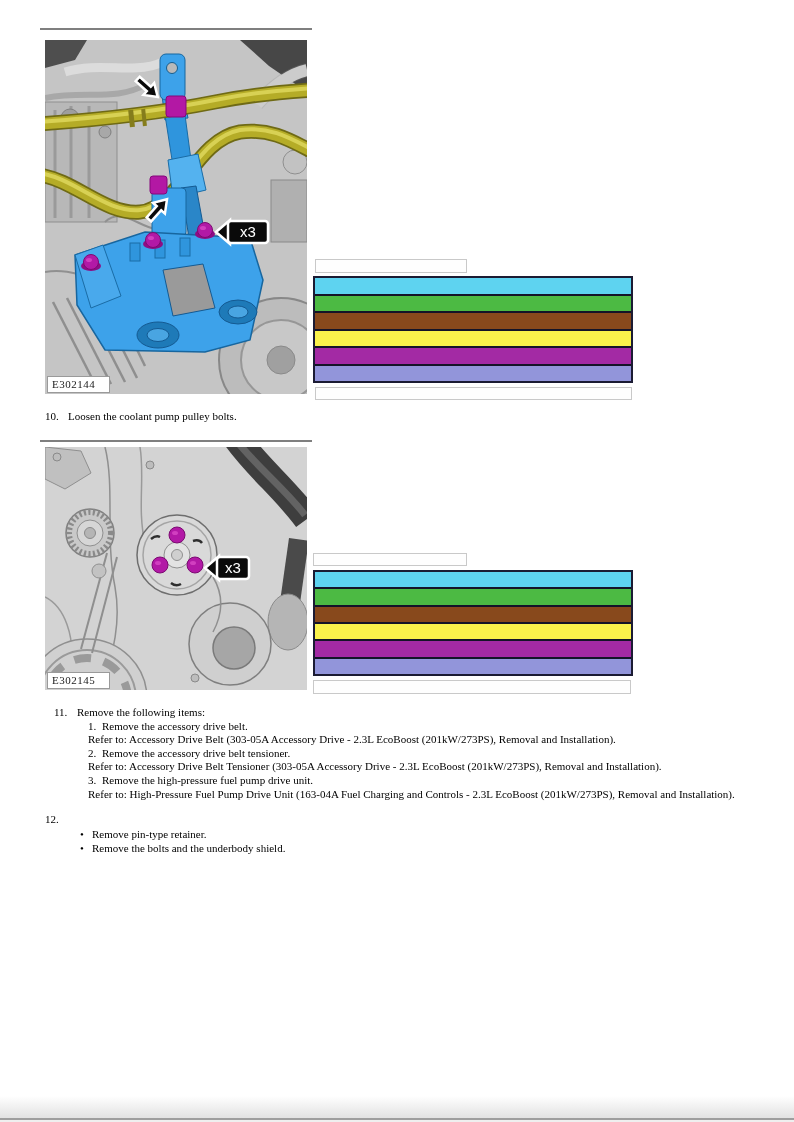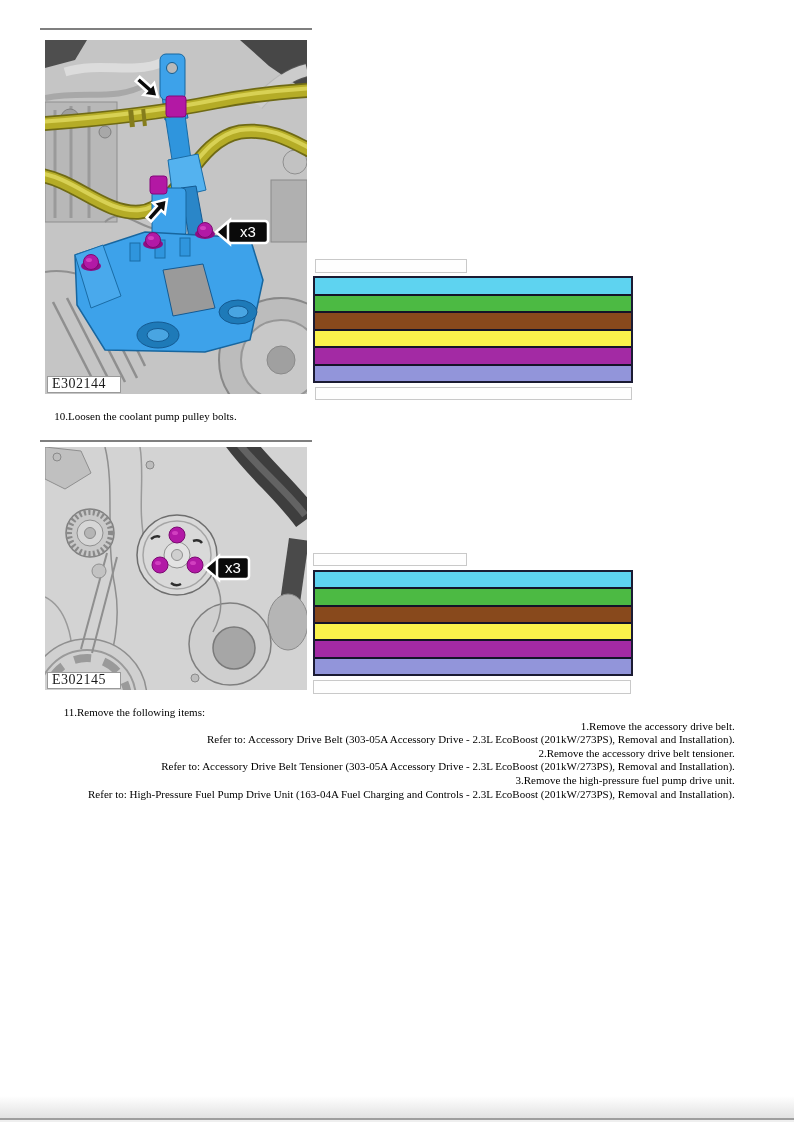--- a/index.html
+++ b/index.html
@@ -1,22 +1,22 @@
 <!DOCTYPE html>
 <html><head>
 <meta charset="utf-8">
 <style>
   html,body{margin:0;padding:0;background:#fff;}
   #page{position:relative;width:794px;height:1122px;background:#ffffff;overflow:hidden;
-        font-family:"Liberation Serif",serif;color:#000;text-align:right;}
+        font-family:"Liberation Serif",serif;color:#000;}
   .rule{position:absolute;height:2px;background:#7f7f7f;}
   .fig{position:absolute;overflow:hidden;}
   .fig svg{display:block;}
   .fig-label{position:absolute;left:2px;bottom:1px;background:#fff;border:1px solid #9a9a9a;
-             padding:0 14px 1px 4px;font-size:14px;letter-spacing:.5px;color:#1a1a1a;line-height:14px;}
+             padding:0 14px 1px 4px;font-size:11px;letter-spacing:.5px;color:#1a1a1a;line-height:14px;}
   .whitebox{position:absolute;background:#fefefe;border:1px solid #c9c9c9;}
   .cstack{position:absolute;display:flex;flex-direction:column;border:2px solid #1b1b33;}
   .cbar{flex:1;}
   .cbar + .cbar{border-top:2px solid #141428;}
   .step-line{position:absolute;font-size:11px;line-height:13.5px;white-space:nowrap;display:flex;}
   .step-num{display:inline-block;width:23px;}
   .stepblock{position:absolute;font-size:11px;line-height:13.6px;white-space:nowrap;}
   .stepblock .head{display:flex;}
   .sub{margin-left:34px;}
   .sub .sn{display:inline-block;width:14px;}
@@ -241,18 +241,27 @@
     <div class="sub">
       <div><span class="sn">2.</span><span>Remove the accessory drive belt tensioner.</span></div>
       <div class="refer">Refer to: Accessory Drive Belt Tensioner (303-05A Accessory Drive - 2.3L EcoBoost (201kW/273PS), Removal and Installation).</div>
     </div>
     <div class="sub">
       <div><span class="sn">3.</span><span>Remove the high-pressure fuel pump drive unit.</span></div>
       <div class="refer">Refer to: High-Pressure Fuel Pump Drive Unit (163-04A Fuel Charging and Controls - 2.3L EcoBoost (201kW/273PS), Removal and Installation).</div>
     </div>
   </div>
 
+  <div class="stepblock" style="left:45px;top:813px;">
+    <div class="head">
+        <span class="step-num">12.</span>
+      </div>
+    <div class="bullets">
+      <div class="bullet"><span class="b">•</span><span>Remove pin-type retainer.</span></div>
+      <div class="bullet"><span class="b">•</span><span>Remove the bolts and the underbody shield.</span></div>
+    </div>
+  </div>
 
   <div class="pgshadow" style="top:1096px;height:22px;background:linear-gradient(#ffffff,#e2e2e2);"></div>
   <div class="pgshadow" style="top:1118px;height:2px;background:#9e9e9e;"></div>
   <div class="pgshadow" style="top:1120px;height:2px;background:#efefef;"></div>
 
 </div>
 
 </body></html>

